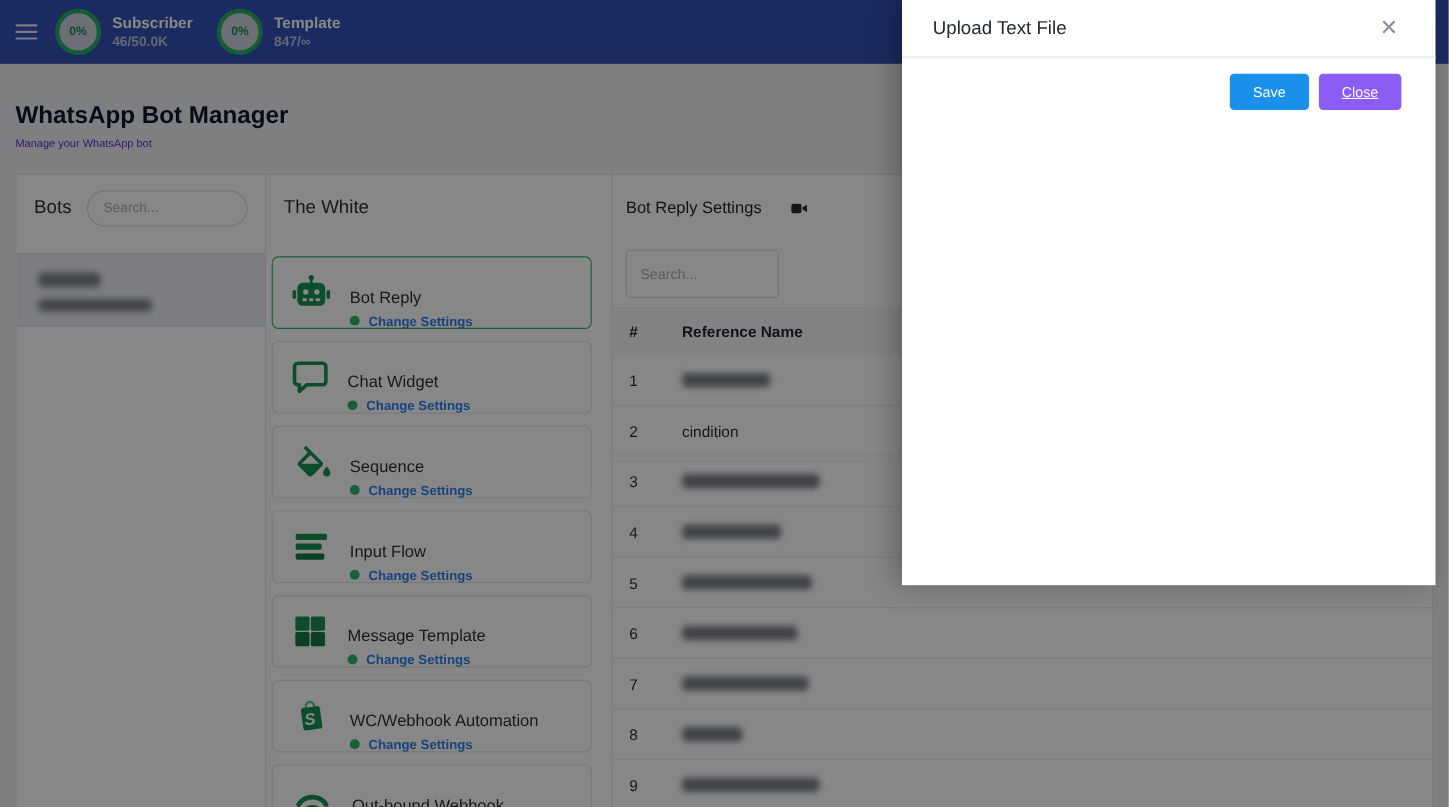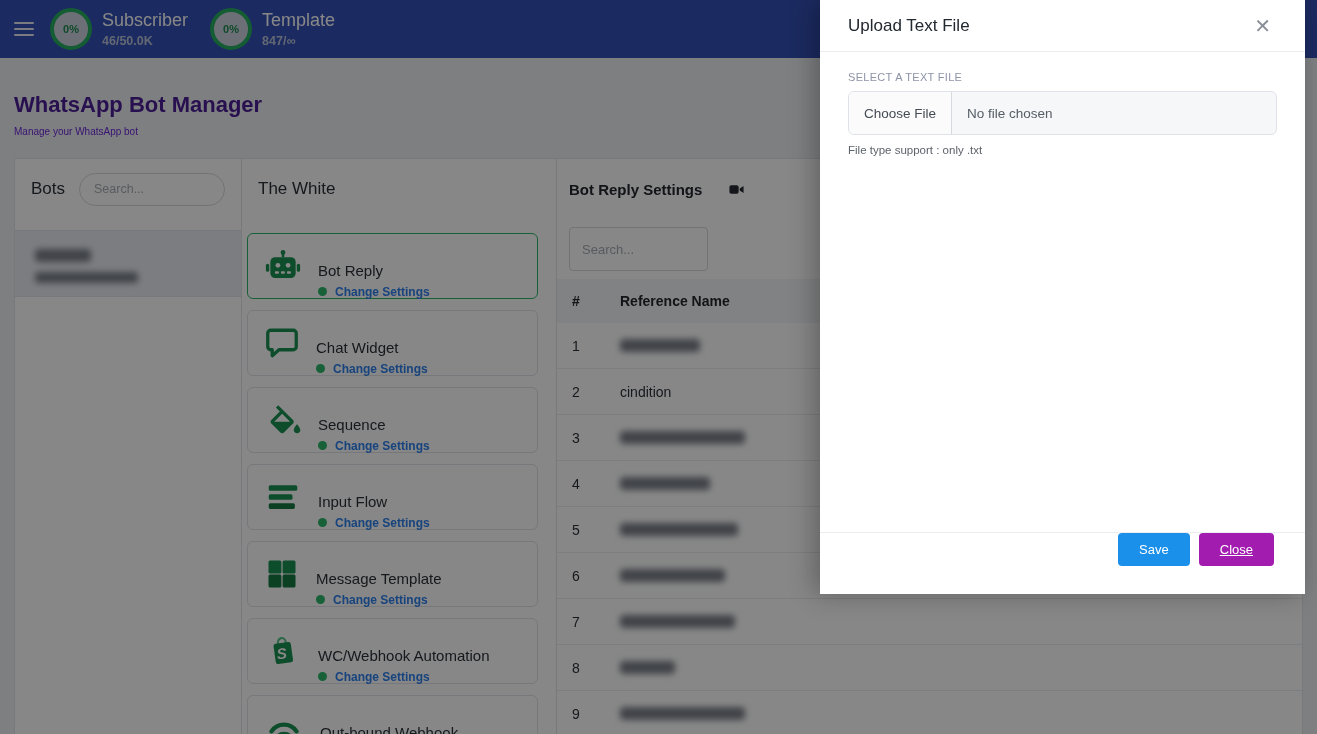--- a/index.html
+++ b/index.html
@@ -15,26 +15,26 @@
     background:#3450b5; display:flex; align-items:center; padding:0 14px; z-index:1;
   }
   .hamburger { width:20px; display:flex; flex-direction:column; gap:4px; cursor:pointer; margin-right:16px; }
   .hamburger span { display:block; height:2px; background:#e8ebf5; border-radius:1px; }
   .stat { display:flex; align-items:center; gap:10px; margin-right:22px; }
   .ring {
     width:42px; height:42px; border-radius:50%; border:4px solid #27ae60;
     background:#ccd4df; display:flex; align-items:center; justify-content:center;
     font-size:11px; font-weight:bold; color:#1f8a4d;
   }
-  .stat-label { color:#ffffff; font-weight:400; font-size:18px; line-height:1.35;text-align:right; }
+  .stat-label { color:#ffffff; font-weight:700; font-size:14px; line-height:1.35;text-align:right; }
   .stat-count { color:#b9c3da; font-weight:700; font-size:12.5px; line-height:1.35; }
 
   
   .content { position:absolute; top:58px; left:0; width:1317px; bottom:0; }
-  .page-title { position:absolute; left:14px; top:34px; font-size:22px; font-weight:700; color:#4c1d95; }
+  .page-title { position:absolute; left:14px; top:34px; font-size:22px; font-weight:700; color:#0f172a; }
   .page-subtitle { position:absolute; left:14px; top:68px; font-size:10px; color:#6d28d9; }
 
   .panel {
     position:absolute; left:14px; top:100px; width:1289px; height:600px;
     background:#fff; border:1px solid #e2e5e9; display:flex; align-items:stretch;
   }
   .col1 { width:227px; border-right:1px solid #e2e5e9; }
   .col2 { width:315px; border-right:1px solid #e2e5e9; }
   .col3 { flex:1; }
   .col-head { height:60px; display:flex; align-items:center; padding:0 16px; }
@@ -61,55 +61,55 @@
     display:flex; align-items:center; padding:0 16px; gap:16px; background:#fff; cursor:pointer;
   }
   .card.selected { border-color:#2eb86a; }
   .card-title { font-size:15px; color:#2b3138; margin-bottom:6px;margin-top:28px; }
   .card-link { display:flex; align-items:center; gap:8px; cursor:pointer; }
   .dot { width:9px; height:9px; border-radius:50%; background:#2eb86a; }
   .link-text { font-size:12px; font-weight:700; color:#2f80ed; }
   .card-icon { flex:0 0 auto; display:flex; }
 
   
-  .head-title-strong { font-size:15px; font-weight:700; color:#23272e; margin-right:26px; }
+  .head-title-strong { font-size:15px; font-weight:400; color:#23272e; margin-right:26px; }
   .box-search {
     margin:8px 0 0 12px; width:139px; height:44px; border:1px solid #d5d9de; border-radius:4px;
     padding:0 12px; font-size:13px; color:#333; outline:none; background:#fff;
     font-family:"Liberation Sans", sans-serif;
   }
   .box-search::placeholder { color:#a6adb5; }
   .table { margin-top:8px; }
   .thead { height:44px; background:#f3f5f7; display:flex; align-items:center; font-weight:700; font-size:14px; color:#23272e; }
   .tr { height:46px; display:flex; align-items:center; border-bottom:1px solid #e9ecef; font-size:14px; color:#2b3138; cursor:pointer; }
   .td-num { width:63px; padding-left:15px; flex:0 0 auto; }
   .td-name { flex:1; display:flex; align-items:center; }
 
   
   .overlay { position:absolute; inset:0; background:rgba(0,0,0,0.47); z-index:10; }
   .modal {
-    position:absolute; top:0; left:820px; width:485px; height:594px; background:#fff; z-index:20;
+    position:absolute; top:0; left:820px; width:485px; height:532px; background:#fff; z-index:20;
     box-shadow:-6px 0 24px rgba(0,0,0,0.28); display:flex; flex-direction:column;
   }
   .modal-head { height:52px; flex:0 0 auto; border-bottom:1px solid #ebedf0; display:flex; align-items:center; justify-content:space-between; padding:0 28px 0 28px; }
   .modal-title { font-size:17px; color:#212830; }
   .close-x { font-size:20px; color:#8a9098; cursor:pointer; line-height:1; padding:2px 6px; }
   .modal-body { flex:1; padding:19px 28px; }
   .field-label { font-size:11px; color:#8e93a6; letter-spacing:.3px; margin-bottom:8px; }
   .filebox {
     height:44px; border:1px solid #dfe2e7; border-radius:6px; background:#f6f7f9;
     display:flex; align-items:stretch; overflow:hidden; cursor:pointer;
   }
   .choose { display:flex; align-items:center; padding:0 15px; border-right:1px solid #d6dade; color:#444b54; font-size:13.5px; background:#fbfbfc; }
   .nofile { display:flex; align-items:center; padding:0 15px; color:#555d66; font-size:13.5px; }
   .hint { margin-top:9px; font-size:11.5px; color:#5c636b; }
-  .modal-foot { flex:0 0 auto; height:62px; border-top:1px solid #ebedf0; display:flex; align-items:flex-start; justify-content:flex-end; gap:9px; padding:0 31px; }
+  .modal-foot { flex:0 0 auto; height:62px; border-top:1px solid #ebedf0; display:flex; align-items:center; justify-content:flex-end; gap:9px; padding:0 31px; }
   .btn { border:none; border-radius:4px; color:#fff; font-size:13px; padding:9px 21px; cursor:pointer; font-family:"Liberation Sans", sans-serif; }
   .btn-save { background:#1a90ea; }
-  .btn-close { background:#a21caf;text-decoration:underline; }
+  .btn-close { background:#8b5cf6;text-decoration:underline; }
 </style>
 </head>
 <body>
 
 <div class="navbar">
   <div class="hamburger">
       <span></span>
       <span></span>
       <span></span>
     </div>
@@ -361,25 +361,17 @@
   </div>
 </div>
 
 <div class="overlay"></div>
 
 <div class="modal">
   <div class="modal-head">
     <span class="modal-title">Upload Text File</span>
     <span class="close-x">✕</span>
   </div>
-  <div class="modal-body">
-    <div class="field-label">SELECT A TEXT FILE</div>
-    <div class="filebox">
-      <span class="choose">Choose File</span>
-      <span class="nofile">No file chosen</span>
-    </div>
-    <div class="hint">File type support : only .txt</div>
-  </div>
   <div class="modal-foot">
     <button class="btn btn-save">Save</button>
     <button class="btn btn-close">Close</button>
   </div>
 </div>
 
 </body></html>

